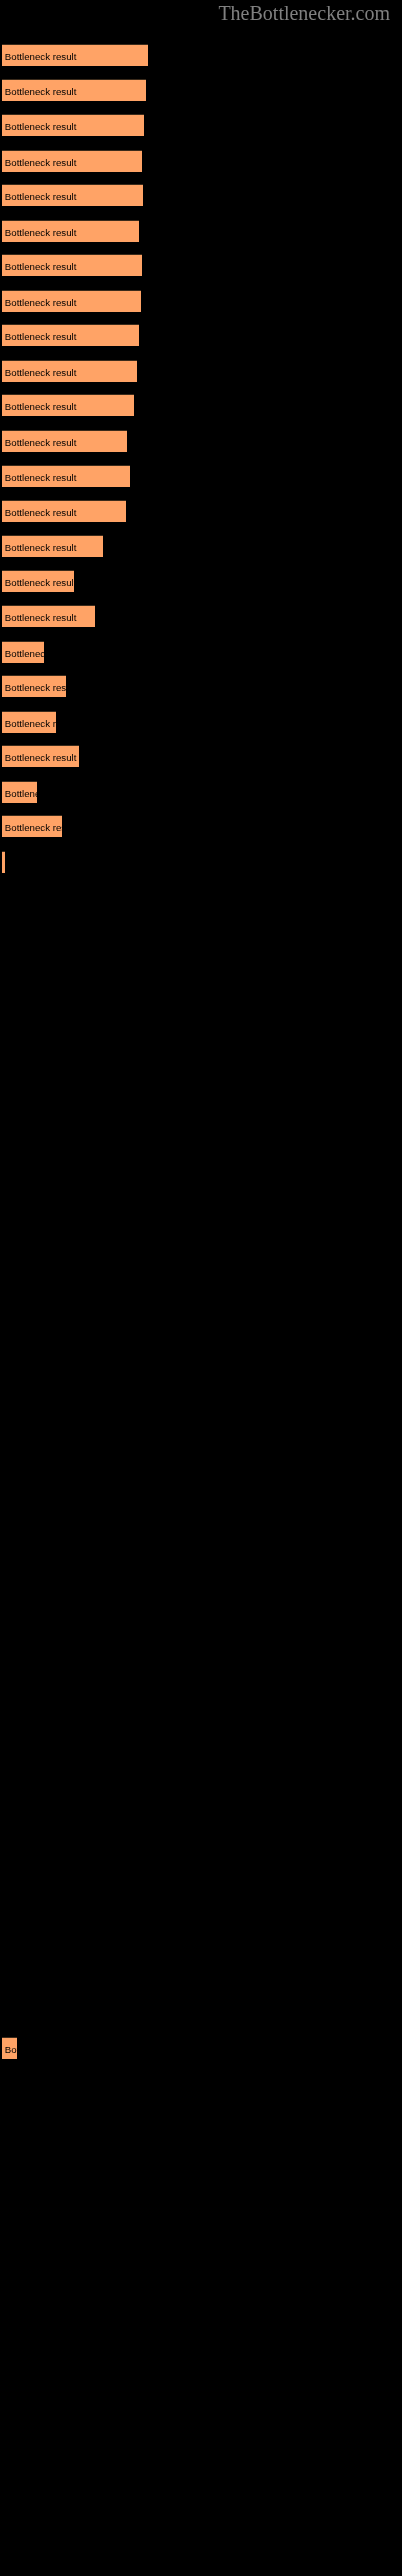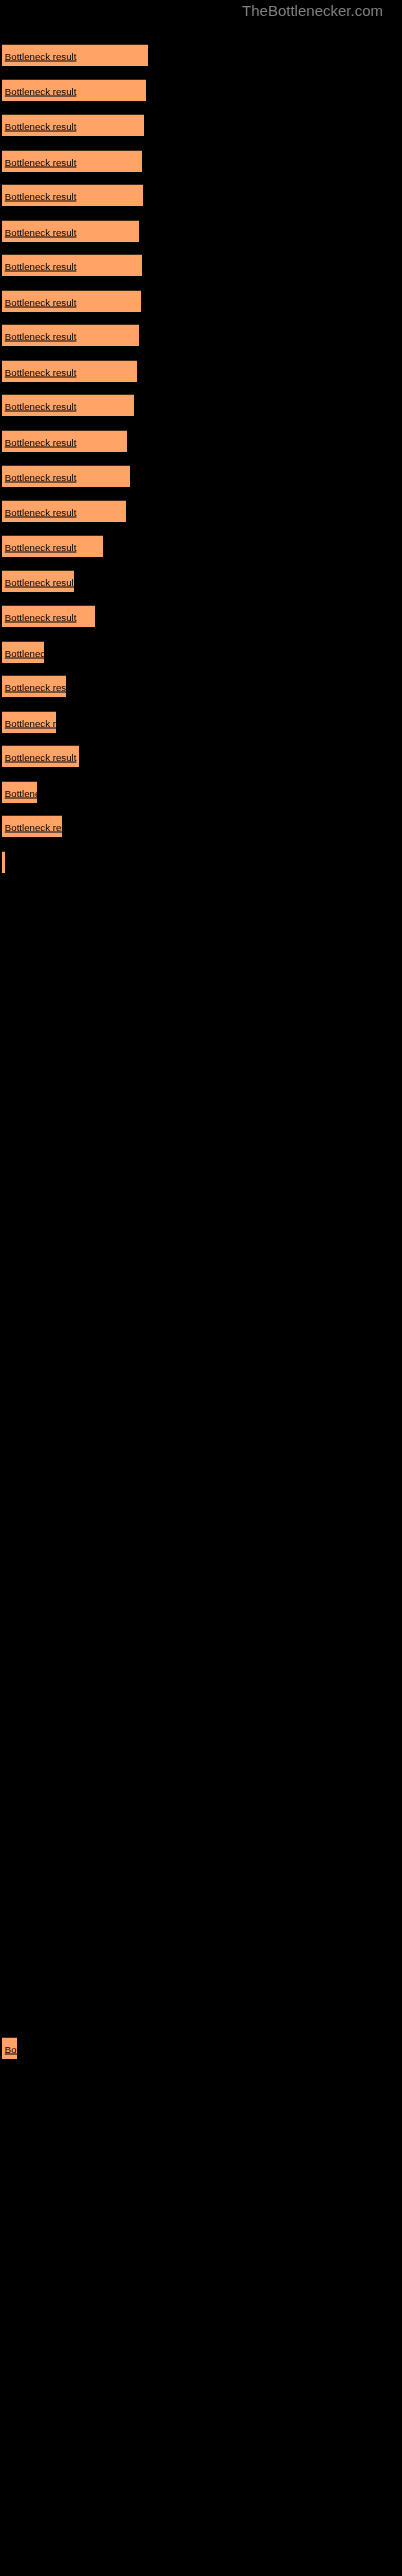--- a/index.html
+++ b/index.html
@@ -17,25 +17,25 @@
   }
   #chart-root {
     position: absolute;
     left: 0; top: 0;
     width: 403px;
     height: 2576px;
     background: #000000;
   }
   .site-title {
     position: absolute;
-    right: 20px;
+    right: 13px;
     top: 1.6px;
     color: #808080;
-    font-size: 15px;
-    font-family: Liberation Sans, sans-serif;
+    font-size: 20px;
+    font-family: Liberation Serif, serif;
     letter-spacing: 0px;
     white-space: nowrap;
   }
   .bar-row {
     position: absolute;
     left: 0;
   }
   .bar {
     position: absolute;
     left: 1.6px;
@@ -49,21 +49,20 @@
   .bar-label {
     position: absolute;
     left: 3.2px;
     top: 50%;
     transform: translateY(-50%);
     color: #000000;
     font-size: 9.7px;
     font-family: "Liberation Sans", sans-serif;
     white-space: nowrap;
     pointer-events: none;
-    text-decoration: underline;
   }
 </style>
 </head>
 <body>
 
 <div id="chart-root">
 
   <div class="site-title">TheBottlenecker.com</div>
 
   <div id="bars-container">

